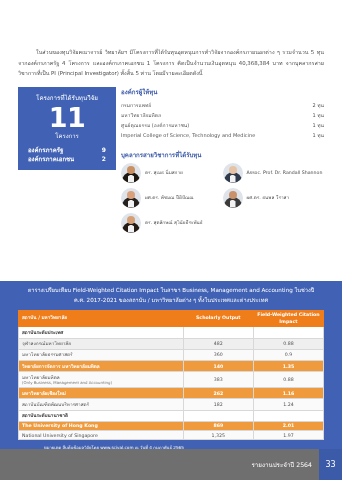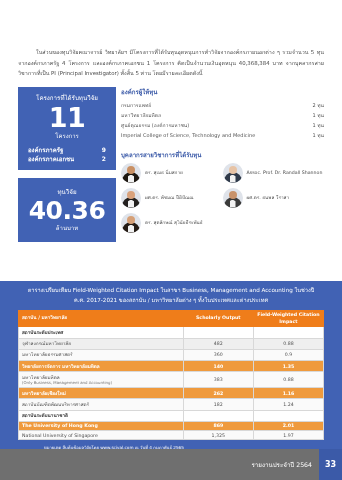--- a/index.html
+++ b/index.html
@@ -183,21 +183,21 @@
   }
   .footer .lbl {
     color: #fff;
     font-size: 6.2px;
     padding-right: 7px;
   }
   .footer .pg {
     background: #3b5aa8;
     color: #fff;
     font-size: 8px;
-    font-weight: bold;
+    font-weight: normal;
     width: 23px;
     height: 31px;
     display: flex;
     align-items: center;
     justify-content: center;
   }
 </style>
 </head>
 <body>
 
@@ -217,25 +217,20 @@
           <span>องค์กรภาครัฐ</span>
           <span>9</span>
         </div>
         <div class="stat-row">
           <span>องค์กรภาคเอกชน</span>
           <span>2</span>
         </div>
       </div>
     </div>
 
-    <div class="stat-card" style="padding:9px 6px 9px 6px;">
-      <div class="cap">ทุนวิจัย</div>
-      <div class="big small">40.36</div>
-      <div class="unit">ล้านบาท</div>
-    </div>
   </div>
 
   <div class="right-col">
     <div class="sub-head">องค์กรผู้ให้ทุน</div>
     <div class="org-list">
       <div class="org-row">
         <span class="nm">กรมการแพทย์</span>
         <span class="ct">2 ทุน</span>
       </div>
       <div class="org-row">

